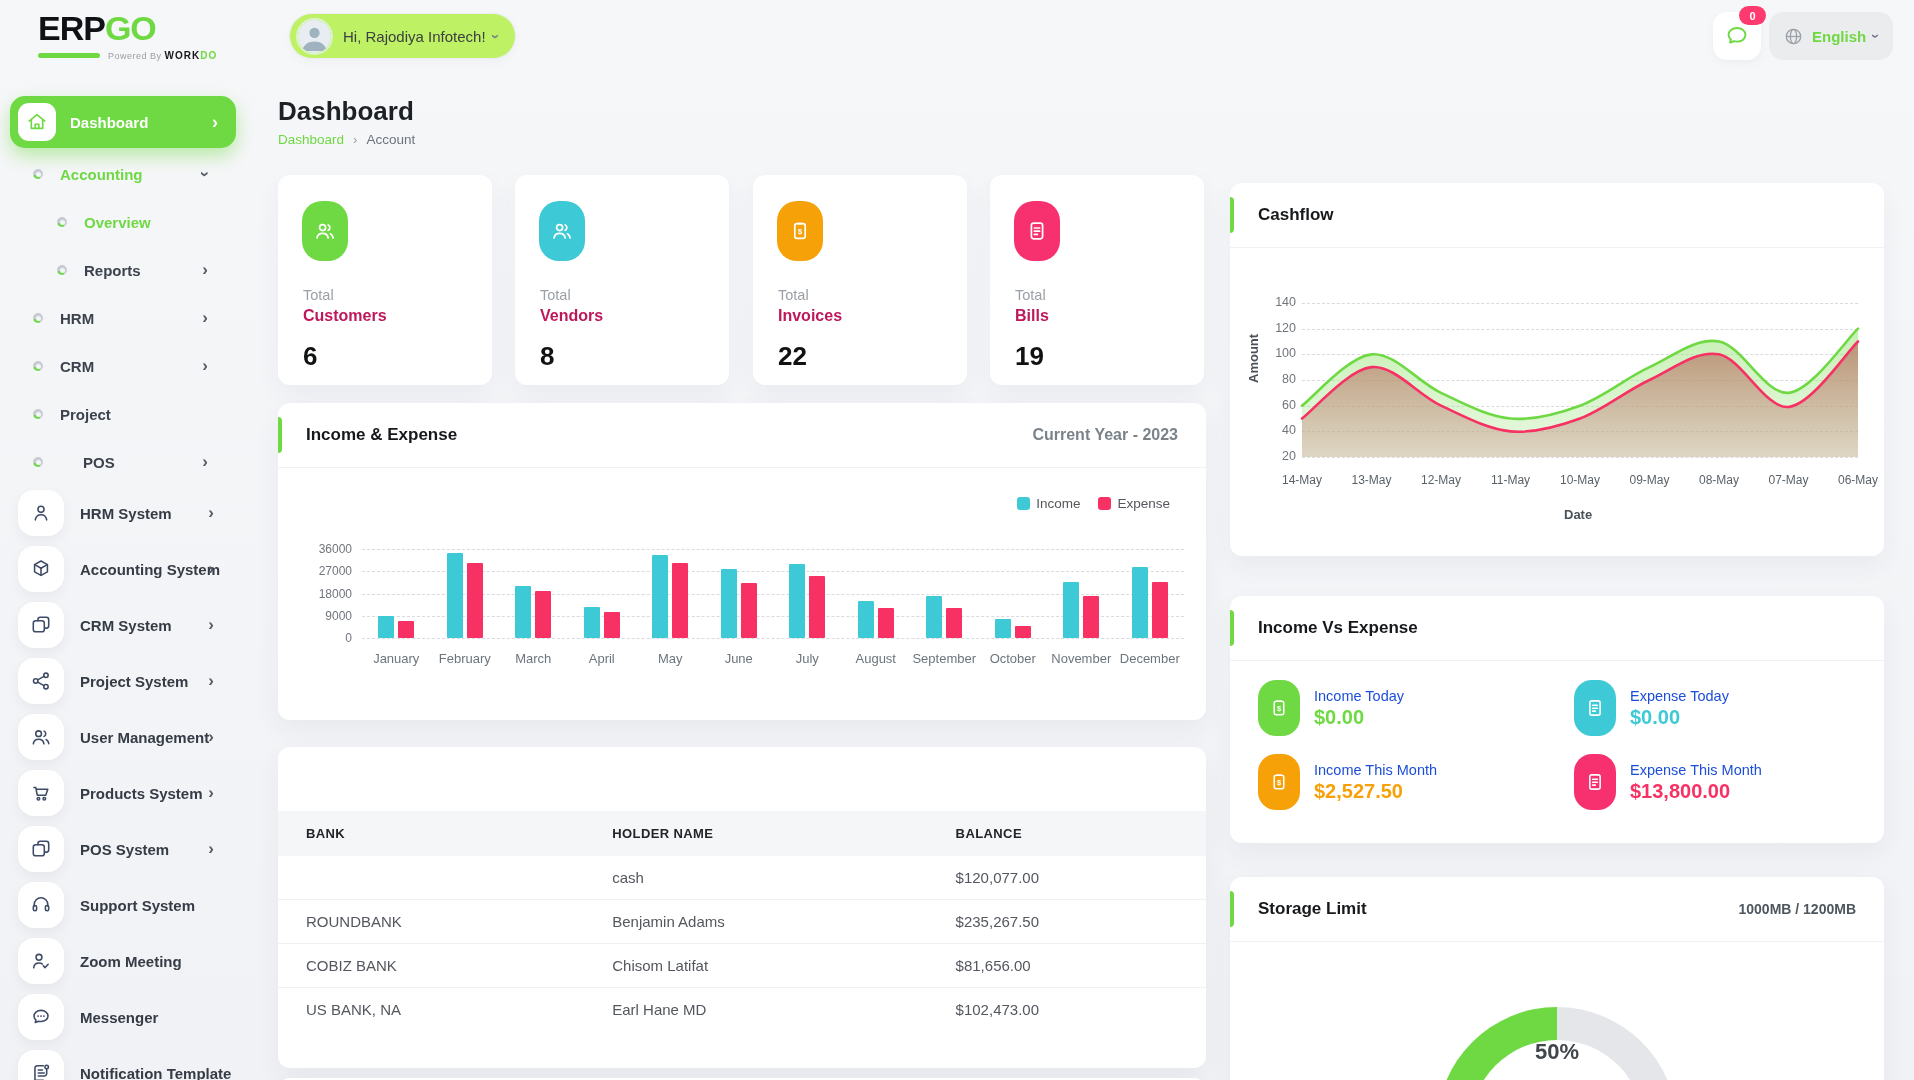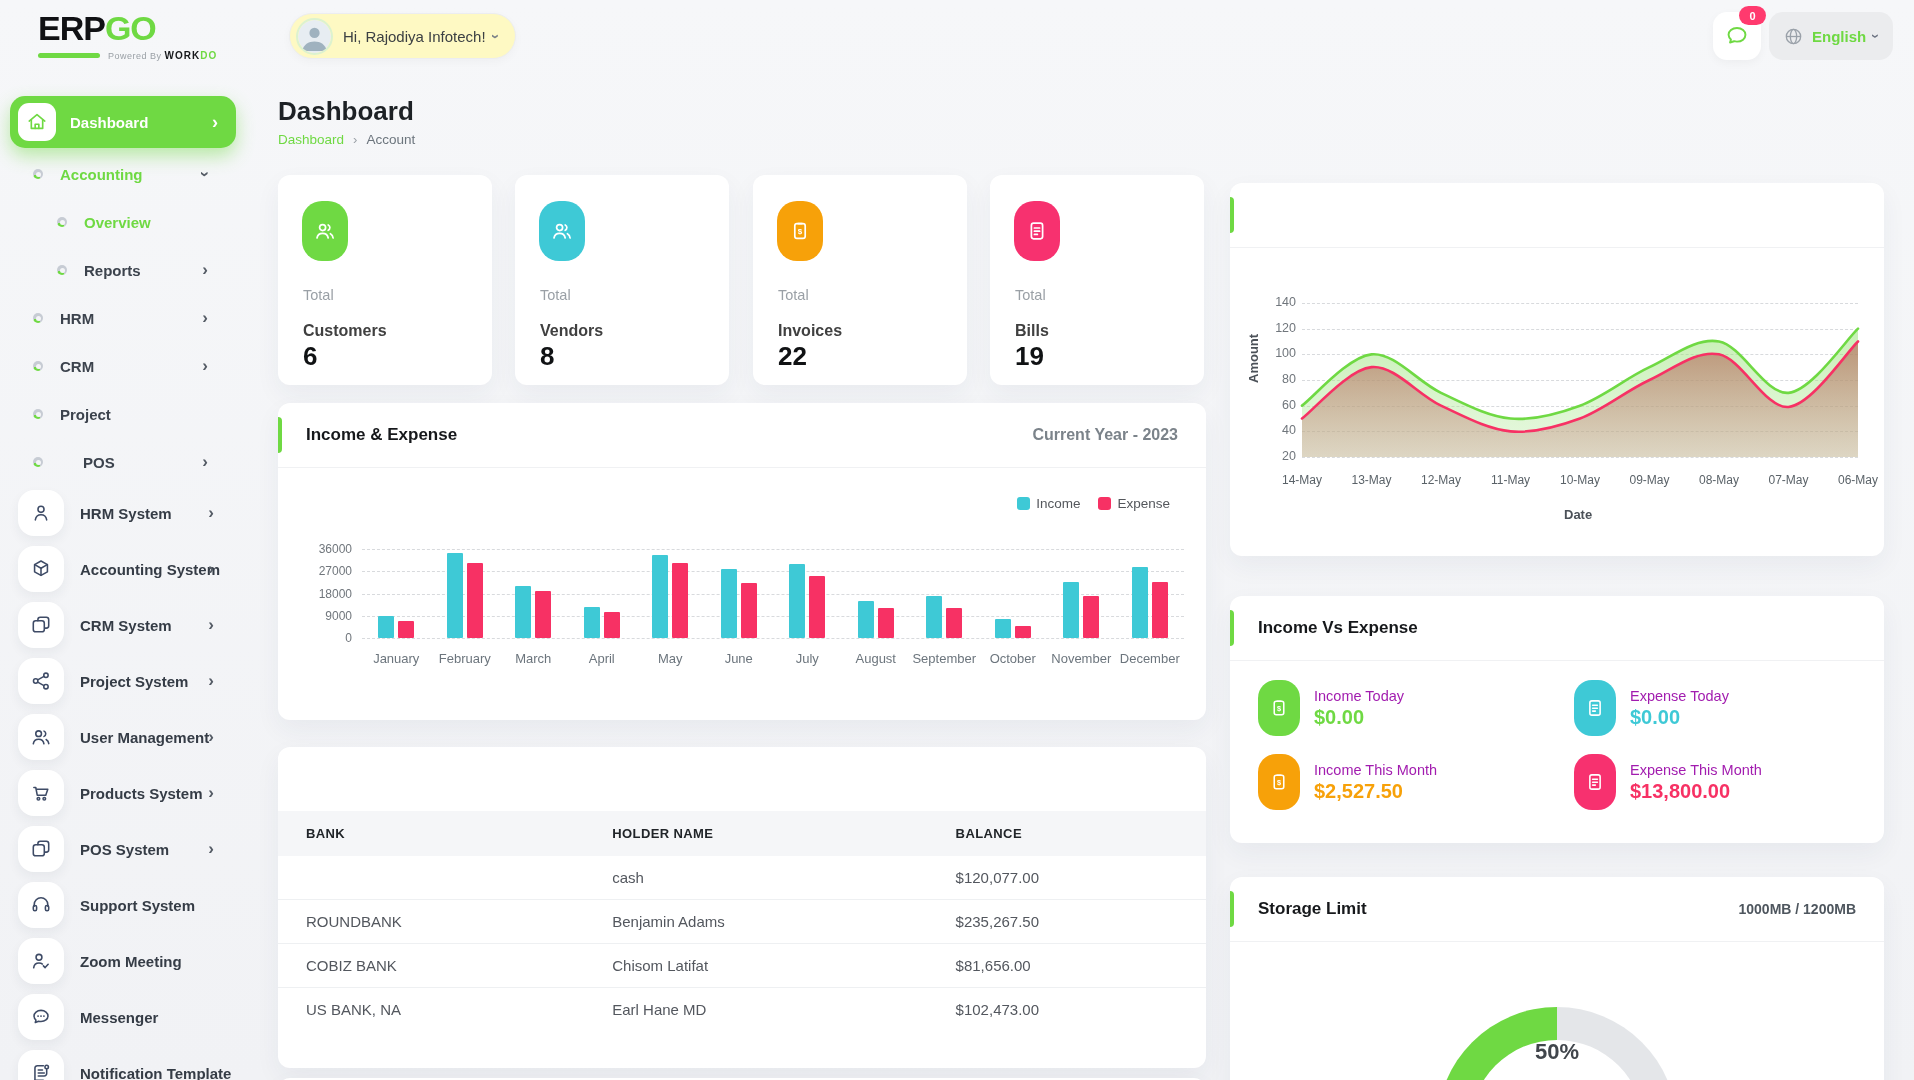--- a/index.html
+++ b/index.html
@@ -37,21 +37,21 @@
   .nav1-item .chev.down{transform:rotate(90deg);}
 
   .nav2-item{position:absolute;left:0;width:246px;height:56px;display:flex;align-items:center;cursor:pointer;}
   .nav2-item .tile{width:46px;height:46px;margin-left:18px;background:#fff;border-radius:16px;
     box-shadow:0 5px 12px rgba(40,50,70,.06);display:flex;align-items:center;justify-content:center;color:#3e4b66;flex:none;}
   .nav2-item .tile svg{width:22px;height:22px;}
   .nav2-item .lbl{margin-left:16px;font-size:15px;font-weight:600;color:#353c46;}
   .nav2-item .chev{position:absolute;right:32px;color:#555c66;font-size:17px;font-weight:600;}
 
   
-  .user-pill{position:absolute;left:289px;top:13px;height:44px;background:#fef9c3;border:1px solid #ecedf0;
+  .user-pill{position:absolute;left:289px;top:13px;height:44px;background:#bef264;border:1px solid #ecedf0;
     border-radius:999px;display:flex;align-items:center;padding:0 16px 0 6px;cursor:pointer;box-shadow:0 3px 10px rgba(0,0,0,.03);}
   .avatar{width:33px;height:33px;border-radius:50%;overflow:hidden;border:2px solid #dcf2cf;flex:none;}
   .avatar svg{display:block;width:100%;height:100%;}
   .user-pill .greet{margin:0 8px 0 10px;font-size:15px;color:#3c4043;font-weight:500;}
   .user-pill .chev{color:#7a8087;font-size:15px;transform:rotate(90deg);display:inline-block;font-weight:600;}
 
   .msg-btn{position:absolute;left:1713px;top:12px;width:48px;height:48px;background:#fff;border-radius:14px;
     display:flex;align-items:center;justify-content:center;cursor:pointer;box-shadow:0 3px 10px rgba(0,0,0,.04);}
   .msg-btn svg{width:26px;height:26px;}
   .badge{position:absolute;right:-5px;top:-6px;min-width:19px;height:19px;border-radius:10px;background:#ff3a6e;
@@ -75,21 +75,21 @@
   .accent{position:absolute;left:0;top:14px;width:4px;height:36px;background:#6fd943;border-radius:0 4px 4px 0;}
   .panel-title{font-size:17px;font-weight:700;color:#16181b;flex:1;}
   .panel-sub{font-size:16px;font-weight:600;color:#7b838a;}
 
   .stat-card{position:absolute;top:175px;width:214px;height:210px;background:#fff;border-radius:12px;
     box-shadow:0 10px 26px rgba(44,54,98,.055);padding:0;cursor:default;}
   .blob{position:absolute;left:24px;top:26px;width:46px;height:60px;border-radius:20px;
     display:flex;align-items:center;justify-content:center;color:#fff;}
   .blob svg{width:24px;height:24px;}
   .stat-prefix{position:absolute;left:25px;top:112px;font-size:14.5px;color:#9aa0a6;}
-  .stat-label{position:absolute;left:25px;top:147px;font-size:16px;font-weight:700;color:#404040;}
+  .stat-label{position:absolute;left:25px;top:132px;font-size:16px;font-weight:700;color:#be185d;}
   .stat-value{position:absolute;left:25px;top:166px;font-size:26px;font-weight:700;color:#101214;}
 
   .c-green{background:#6fd943;} .c-teal{background:#3ec9d6;} .c-orange{background:#f7a109;} .c-pink{background:#f7316f;}
 
   
   .grid-line{position:absolute;border-top:1.5px dashed #d8dadd;height:0;}
   .ie-ylabel{position:absolute;left:18px;width:56px;text-align:right;font-size:12px;color:#70767c;}
   .ie-months{position:absolute;display:flex;justify-content:space-between;}
   .ie-months div{flex:1;text-align:center;font-size:13px;color:#6c757d;}
   .ie-plot{position:absolute;display:flex;align-items:flex-end;}
@@ -102,21 +102,21 @@
   
   .cf-ylabel{position:absolute;width:32px;text-align:right;font-size:12.5px;color:#70767c;}
   .cf-xlabel{position:absolute;width:64px;text-align:center;font-size:12px;color:#5a6268;}
   .axis-title{position:absolute;font-size:13px;font-weight:700;color:#4b5158;}
 
   
   .ive-item{position:absolute;display:flex;align-items:center;cursor:default;}
   .ive-blob{width:42px;height:56px;border-radius:18px;display:flex;align-items:center;justify-content:center;color:#fff;flex:none;}
   .ive-blob svg{width:22px;height:22px;}
   .ive-txt{margin-left:14px;}
-  .ive-label{font-size:14.5px;color:#a21caf;}
+  .ive-label{font-size:14.5px;color:#1d4ed8;}
   .ive-value{font-size:20px;font-weight:800;margin-top:2px;}
   .t-green{color:#6fd943;} .t-teal{color:#3ec9d6;} .t-orange{color:#f7a109;} .t-pink{color:#f73164;}
 
   
   .ab-table{position:absolute;left:0;top:64px;width:100%;border-collapse:collapse;}
   .ab-table th{background:#f5f6f8;text-align:left;font-size:13px;font-weight:700;color:#212529;
     letter-spacing:.4px;padding:15px 28px;}
   .ab-table td{font-size:15px;color:#53575e;padding:13px 28px;border-top:1px solid #eef0f2;}
   .ab-table tr:first-child td{border-top:none;}
 
@@ -512,20 +512,21 @@
             <td>$102,473.00</td>
           </tr>
         </tbody>
       </table>
   </div>
   <div class="panel" style="left:278px;top:1078px;width:928px;height:40px"></div>
 
   <div class="panel" id="cf-panel" style="left:1230px;top:183px;width:654px;height:373px">
     <div class="panel-head">
       <span class="accent"></span>
+      <span class="panel-title">Cashflow</span>
     </div>
     <div id="cf-chart">
         <div class="axis-title" style="left:16px;top:200px;transform:rotate(-90deg);transform-origin:left top">Amount</div>
         <div class="grid-line" style="left:72px;top:120px;width:556px"></div>
         <div class="cf-ylabel" style="left:34px;top:112px">140</div>
         <div class="grid-line" style="left:72px;top:145.66666666666666px;width:556px"></div>
         <div class="cf-ylabel" style="left:34px;top:137.66666666666666px">120</div>
         <div class="grid-line" style="left:72px;top:171.33333333333334px;width:556px"></div>
         <div class="cf-ylabel" style="left:34px;top:163.33333333333334px">100</div>
         <div class="grid-line" style="left:72px;top:197px;width:556px"></div>

